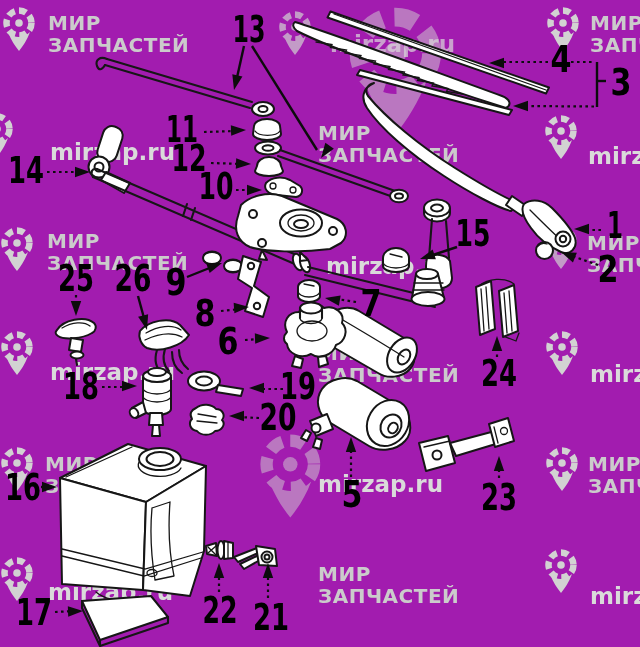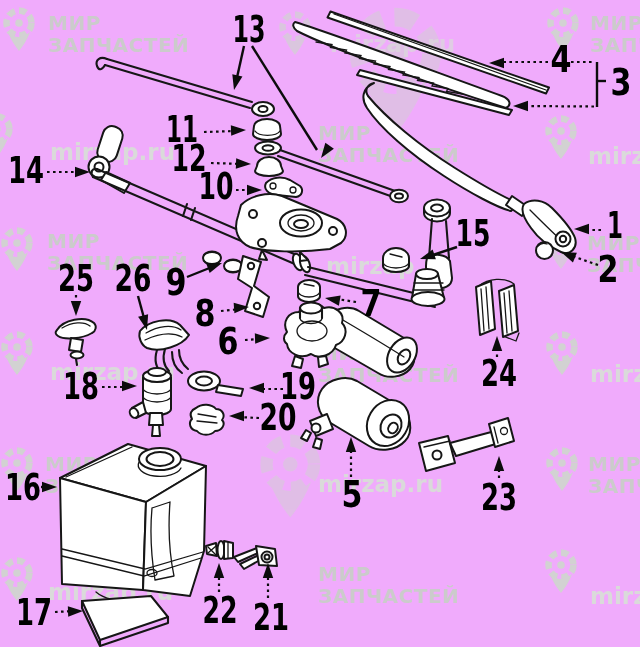--- a/index.html
+++ b/index.html
@@ -1,16 +1,16 @@
 <!DOCTYPE html>
 <html><head>
 <meta charset="utf-8">
 <style>
   html,body{margin:0;padding:0;background:#fff;}
-  .screen{position:relative;width:640px;height:647px;overflow:hidden;background:#f0abfc;
+  .screen{position:relative;width:640px;height:647px;overflow:hidden;background:#a21caf;
           font-family:"DejaVu Sans",sans-serif;}
   svg{display:block}
   .ln{stroke:#161616;stroke-width:2.1;fill:none;stroke-linecap:round;stroke-linejoin:round}
   .thin{stroke:#161616;stroke-width:1.3;fill:none;stroke-linecap:round}
   .s{fill:#ffffff;stroke:#161616;stroke-width:2;stroke-linejoin:round}
   .lead{stroke:#0c0c0c;stroke-width:2.2;fill:none;stroke-dasharray:2.6 3.4}
   .leads{stroke:#0c0c0c;stroke-width:2.4;fill:none}
   .ah{fill:#0c0c0c;stroke:none}
   .lbl{font-family:"DejaVu Sans",sans-serif;font-weight:700;font-size:38px;fill:#000}
   .wmA{font-family:"DejaVu Sans",sans-serif;font-weight:700;font-size:20px;fill:#cbcbcb;letter-spacing:.5px}

